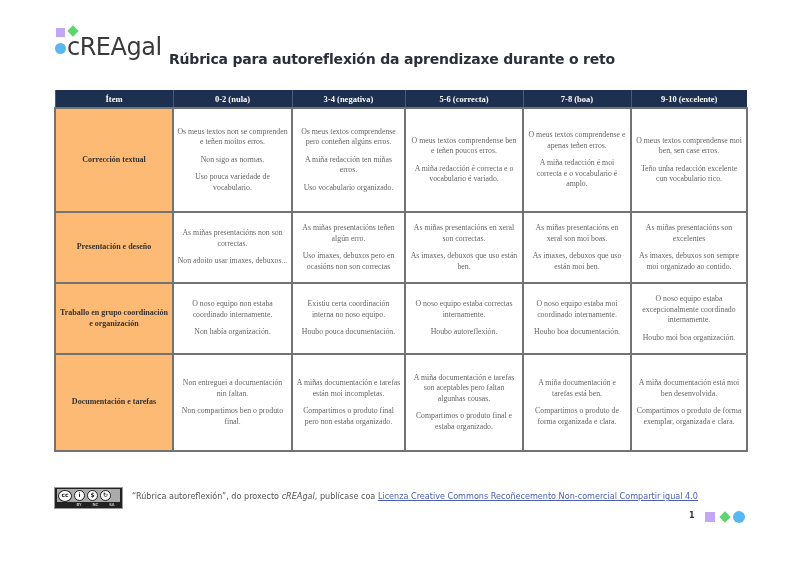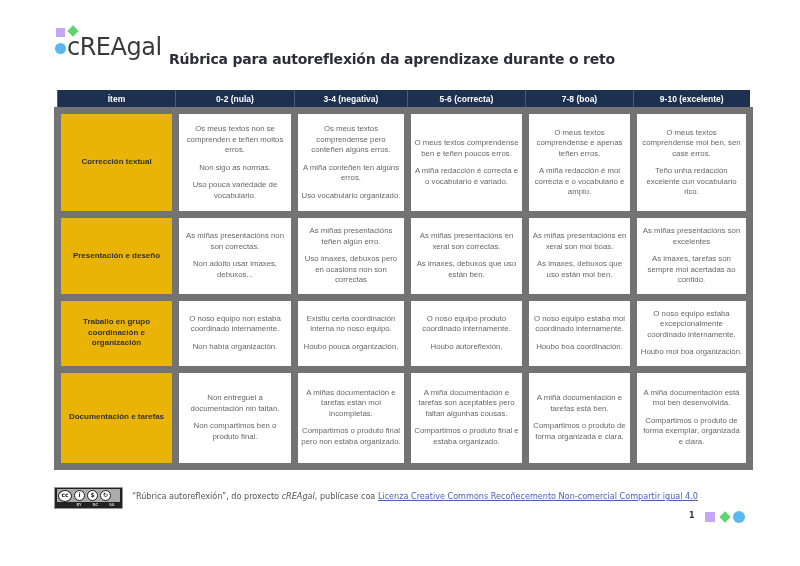--- a/index.html
+++ b/index.html
@@ -11,32 +11,32 @@
   .logo .sq { position: absolute; left: 2px; top: 2px; width: 9px; height: 9px; background: #c3a6f5; }
   .logo .dm { position: absolute; left: 15px; top: 1px; width: 8px; height: 8px; background: #5fd46e; transform: rotate(45deg); }
   .logo .ci { position: absolute; left: 1px; top: 17px; width: 11px; height: 11px; border-radius: 50%; background: #5ab8f0; }
   .logo .word { position: absolute; left: 13px; top: 8px; font-size: 24px; color: #3a3a3a; letter-spacing: -0.5px; line-height: 26px; font-family: "DejaVu Sans", sans-serif; }
   .title {
     position: absolute; left: 169px; top: 51px; font-size: 14px; font-weight: bold; color: #2b2f3a;
     font-family: "DejaVu Sans", sans-serif; letter-spacing: -0.2px;
   }
   table.rubric {
     position: absolute; left: 54px; top: 90px; width: 692px; border-collapse: collapse; table-layout: fixed;
-    font-family: Liberation Sans, sans-serif;
+    font-family: Liberation Serif, serif;
   }
   table.rubric th {
     background: #1e3050; color: #ffffff; font-size: 8.5px; font-weight: bold; height: 17px; padding: 0;
     border-left: 1px solid #4a5a78; text-align: center;
   }
   table.rubric td {
-    border: 7px solid #737373; font-size: 7.8px; color: #666; text-align: center; vertical-align: middle;
+    border: 2px solid #737373; font-size: 7.8px; color: #666; text-align: center; vertical-align: middle;
     padding: 8px 3px; line-height: 10.5px;
   }
   table.rubric td.item {
-    background: #eab308; color: #333; font-weight: bold; font-size: 8px;
+    background: #fdba74; color: #333; font-weight: bold; font-size: 8px;
   }
   td p { margin: 0 0 7px 0; }
   td p:last-child { margin-bottom: 0; }
   .footer-cc { position: absolute; left: 54px; top: 487px; width: 69px; height: 22px; }
   .cc-box { width: 69px; height: 22px; background: #222; border: 1px solid #999; box-sizing: border-box; position: relative; }
   .cc-top { position: absolute; top: 1px; left: 2px; right: 2px; height: 13px; background: #ababab; display: flex; gap: 2px; align-items: center; padding-left: 1px; }
   .cc-circ { width: 11px; height: 11px; border-radius: 50%; background: #fff; border: 1.5px solid #222; box-sizing: border-box; font-size: 6px; line-height: 8px; text-align: center; color: #222; font-weight: bold; }
   .cc-circ.big { width: 14px; height: 12px; }
   .cc-labels { position: absolute; bottom: 1px; left: 16px; right: 2px; display: flex; justify-content: space-around; font-size: 4px; color: #fff; }
   .footer-text {
@@ -85,21 +85,21 @@
   <tbody>
     <tr style="height:104px">
       <td class="item">Corrección textual</td>
       <td>
           <p>Os meus textos non se comprenden e teñen moitos erros.</p>
           <p>Non sigo as normas.</p>
           <p>Uso pouca variedade de vocabulario.</p>
         </td>
       <td>
           <p>Os meus textos comprendense pero conteñen algúns erros.</p>
-          <p>A miña conteñen ten algúns erros.</p>
+          <p>A miña redacción ten miñas erros.</p>
           <p>Uso vocabulario organizado.</p>
         </td>
       <td>
           <p>O meus textos comprendense ben e teñen poucos erros.</p>
           <p>A miña redacción é correcta e o vocabulario é variado.</p>
         </td>
       <td>
           <p>O meus textos comprendense e apenas teñen erros.</p>
           <p>A miña redacción é moi correcta e o vocabulario é amplo.</p>
         </td>
@@ -121,40 +121,40 @@
       <td>
           <p>As miñas presentacións en xeral son correctas.</p>
           <p>As imaxes, debuxos que uso están ben.</p>
         </td>
       <td>
           <p>As miñas presentacións en xeral son moi boas.</p>
           <p>As imaxes, debuxos que uso están moi ben.</p>
         </td>
       <td>
           <p>As miñas presentacións son excelentes</p>
-          <p>As imaxes, tarefas son sempre moi acertadas ao contido.</p>
+          <p>As imaxes, debuxos son sempre moi organizado ao contido.</p>
         </td>
     </tr>
     <tr style="height:71px">
       <td class="item">Traballo en grupo coordinación e organización</td>
       <td>
           <p>O noso equipo non estaba coordinado internamente.</p>
           <p>Non había organización.</p>
         </td>
       <td>
           <p>Existiu certa coordinación interna no noso equipo.</p>
-          <p>Houbo pouca organización.</p>
-        </td>
-      <td>
-          <p>O noso equipo produto coordinado internamente.</p>
+          <p>Houbo pouca documentación.</p>
+        </td>
+      <td>
+          <p>O noso equipo estaba correctas internamente.</p>
           <p>Houbo autoreflexión.</p>
         </td>
       <td>
           <p>O noso equipo estaba moi coordinado internamente.</p>
-          <p>Houbo boa coordinación.</p>
+          <p>Houbo boa documentación.</p>
         </td>
       <td>
           <p>O noso equipo estaba excepcionalmente coordinado internamente.</p>
           <p>Houbo moi boa organización.</p>
         </td>
     </tr>
     <tr style="height:97px">
       <td class="item">Documentación e tarefas</td>
       <td>
           <p>Non entreguei a documentación nin faltan.</p>

